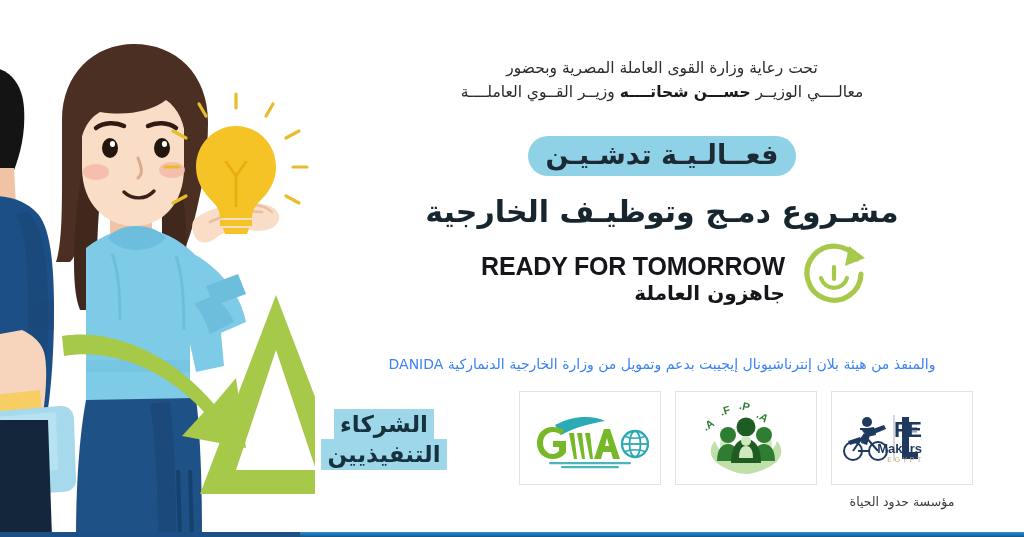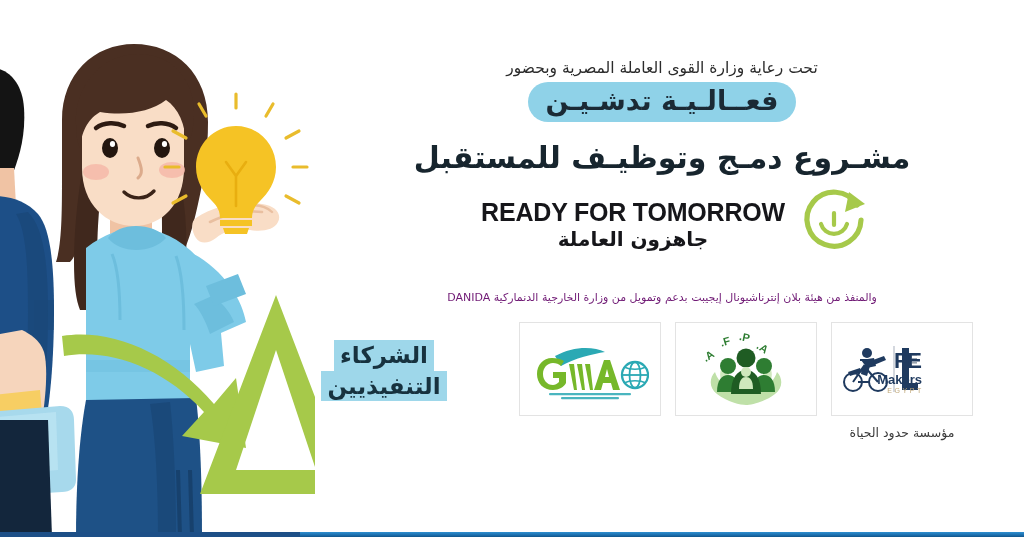--- a/index.html
+++ b/index.html
@@ -61,21 +61,21 @@
     margin-top: 44px;
     font-size: 15.5px;
     line-height: 1.55;
     color: #2b2b2b;
     letter-spacing: 0;
   }
   .patronage .ln2 { display: block; }
   .patronage b { font-weight: 700; color: #1a1a1a; }
 
   .badge-wrap {
-    margin-top: 2px;
+    margin-top: 32px;
   }
   .badge-launch {
     display: inline-block;
     padding: 2px 18px 4px;
     border-radius: 20px;
     background: #8fd2e8;
     color: #1b2a35;
     font-size: 27px;
     font-weight: 700;
     letter-spacing: 1px;
@@ -94,20 +94,21 @@
   
   .lockup {
     margin-top: 12px;
     display: flex;
     flex-direction: row-reverse;
     align-items: center;
     justify-content: center;
     gap: 12px;
   }
   .lockup-text {
+    text-align: right;
     direction: ltr;
     margin-left: 28px;
   }
   .lockup-en {
     font-family: "Liberation Sans", "DejaVu Sans", sans-serif;
     font-size: 25px;
     font-weight: 700;
     color: #16161a;
     letter-spacing: -0.2px;
     line-height: 1.05;
@@ -118,23 +119,23 @@
     font-size: 20px;
     font-weight: 600;
     color: #16161a;
     line-height: 1.25;
     margin-top: 2px;
   }
   .lockup-mark { flex: 0 0 auto; }
 
   
   .implementer {
-    margin-top: 26px;
-    font-size: 11px;
-    color: #701a75;
+    margin-top: 36px;
+    font-size: 14px;
+    color: #3b82f6;
     line-height: 1.5;
   }
 
   
   .partners-row {
     margin-top: 16px;
     display: flex;
     flex-direction: row-reverse;
     align-items: flex-start;
     justify-content: flex-start;
@@ -322,27 +323,28 @@
       <g>
         <path d="M 276 295 L 200 494 L 352 494 Z M 276 350 L 236 470 L 316 470 Z" fill="#a6c94a" fill-rule="evenodd"></path>
       </g>
     </svg>
   </div>
 
   <div class="content">
 
     <div class="patronage">
       <div>تحت رعاية وزارة القوى العاملة المصرية وبحضور</div>
+      <div class="ln2"><span>معالــــي الوزيــر </span><b>حســـن شحاتــــه</b><span> وزيــر القــوي العاملــــة</span></div>
     </div>
 
     <div class="badge-wrap">
       <span class="badge-launch">فعــالـيـة تدشـيـن</span>
     </div>
 
-    <div class="project-title">مشـروع دمـج وتوظيـف للمستقبل</div>
+    <div class="project-title">مشـروع دمـج وتوظيـف الخارجية</div>
 
     <div class="lockup">
       <div class="lockup-text">
         <div class="lockup-en">READY FOR TOMORROW</div>
         <div class="lockup-ar">جاهزون العاملة</div>
       </div>
       <div class="lockup-mark">
         <svg width="74" height="72" viewBox="0 0 74 72" xmlns="http://www.w3.org/2000/svg">
           <path d="M 60 17 A 27 27 0 1 0 64 32" stroke="#a6c94a" stroke-width="5.2" fill="none" stroke-linecap="round"></path>
           <path d="M 52 4 L 68 16 L 48 24 Z" fill="#a6c94a"></path>

